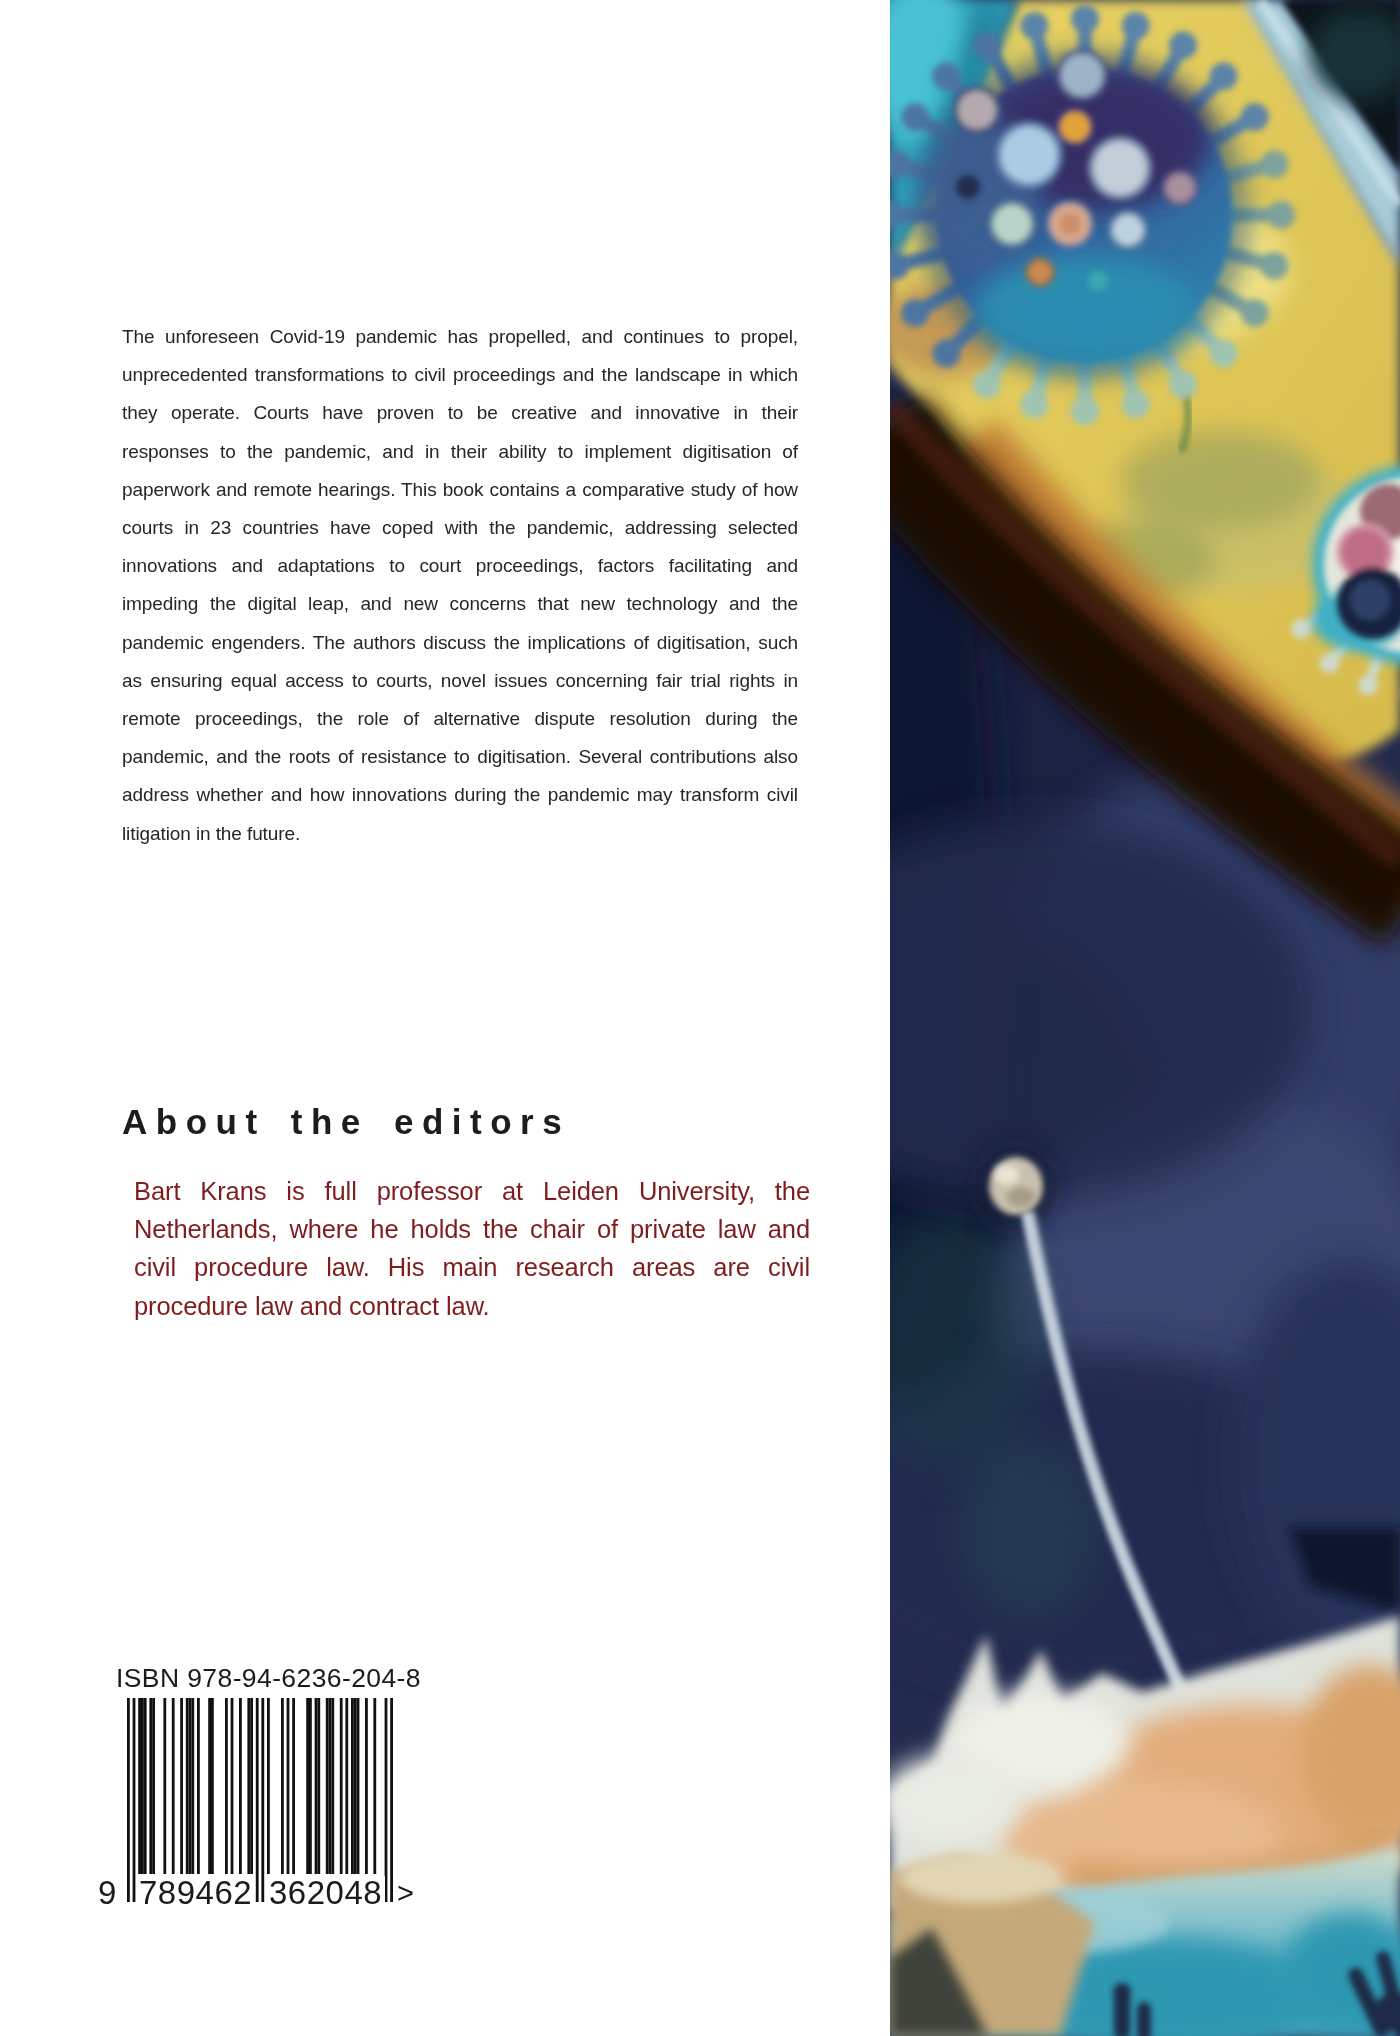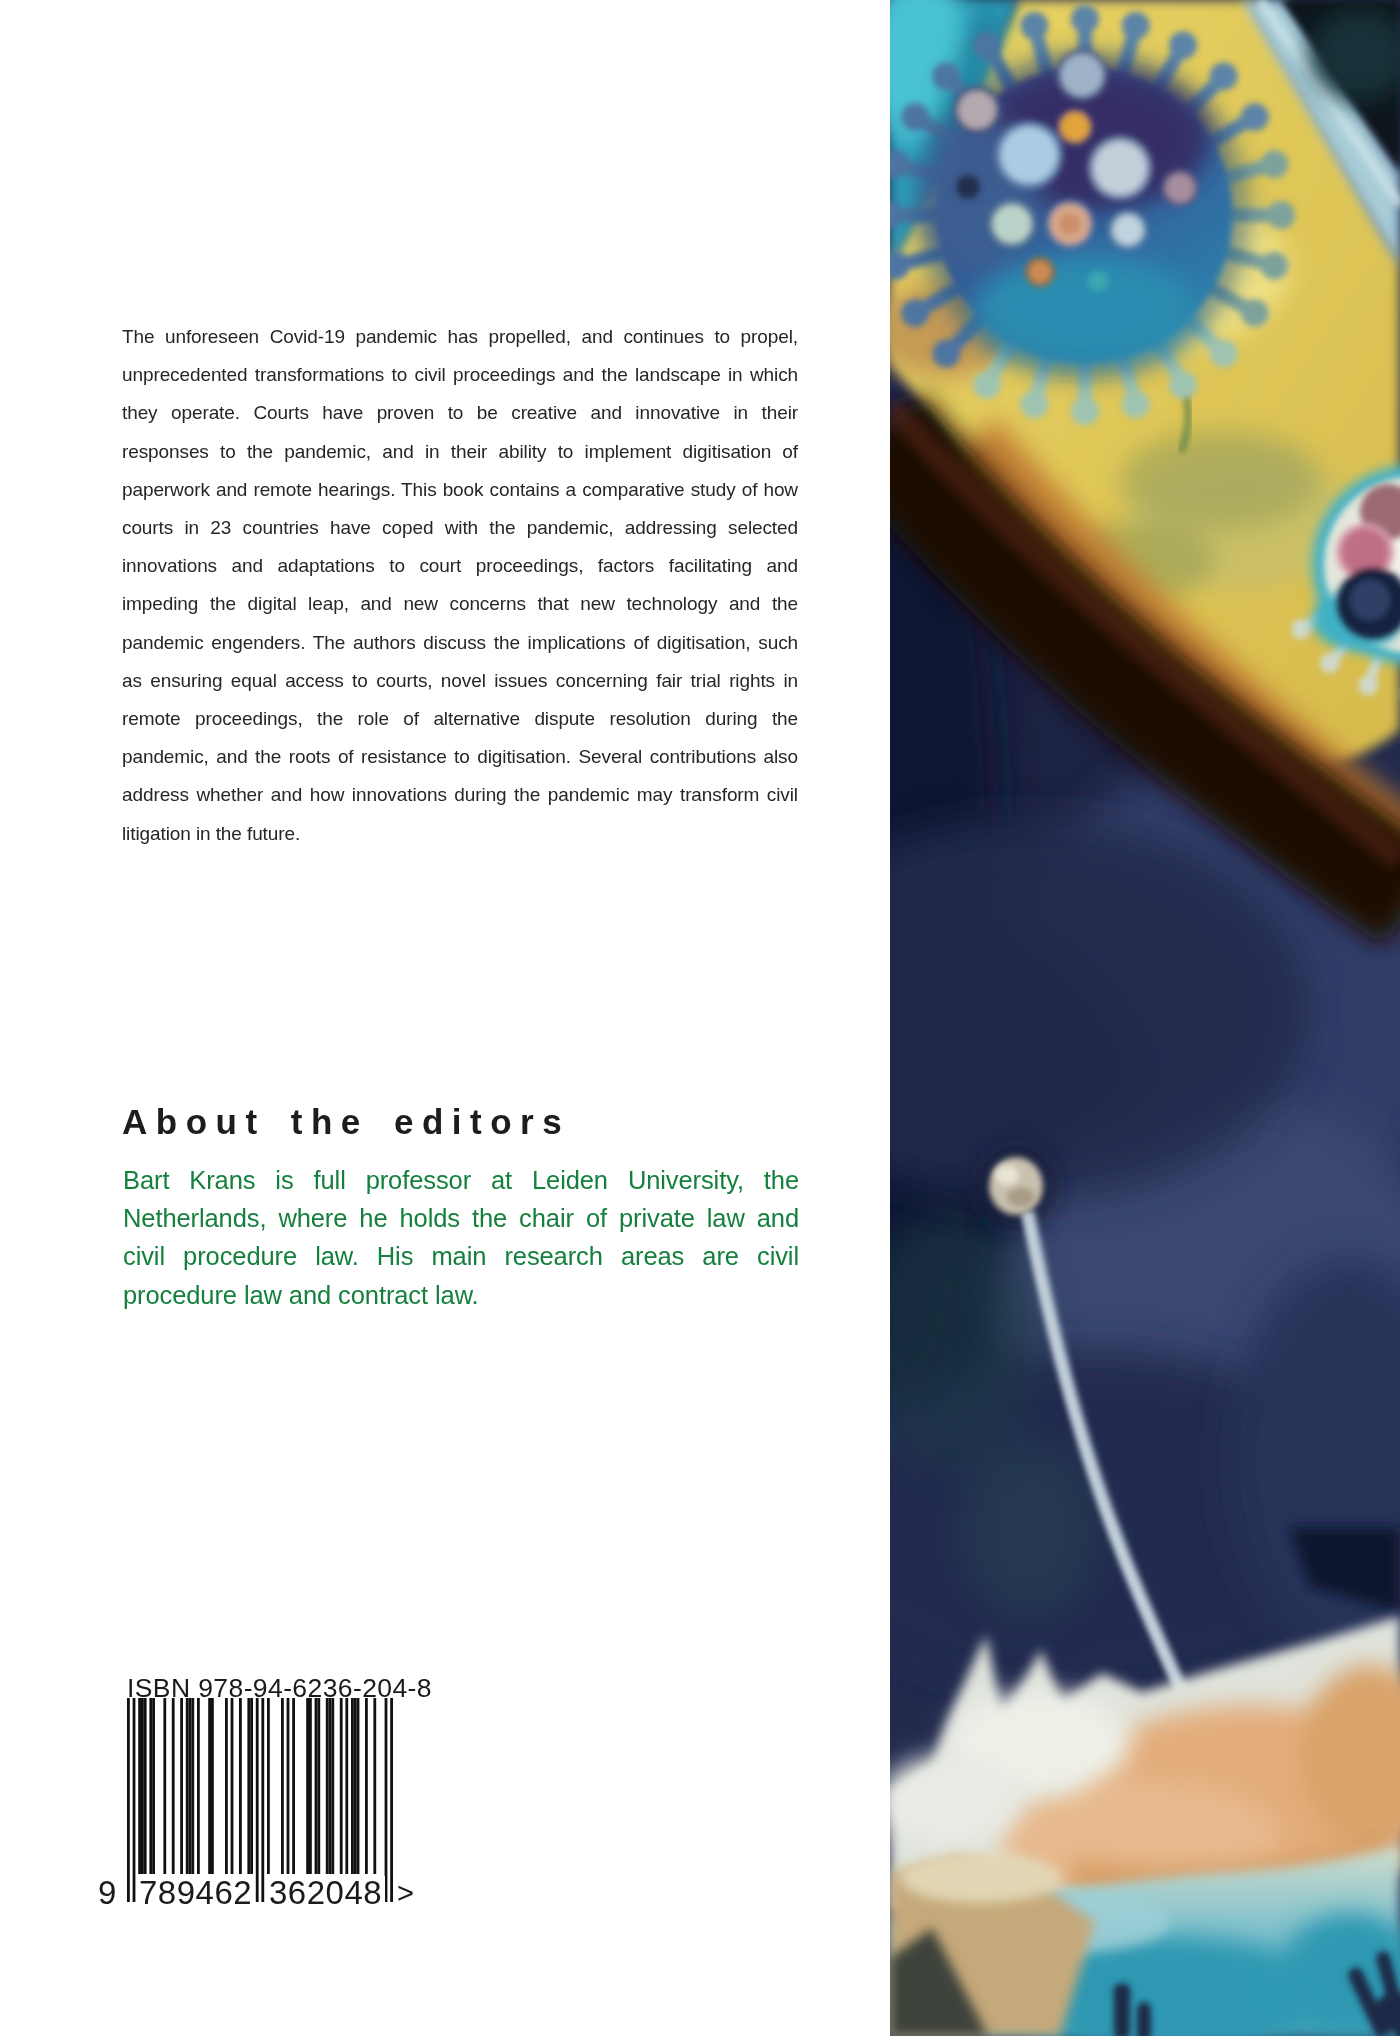--- a/index.html
+++ b/index.html
@@ -14,29 +14,29 @@
     position:absolute;left:122px;top:318px;width:676px;margin:0;
     font-size:19px;line-height:38.2px;
     text-align:justify;color:#262626;letter-spacing:-0.1px;
   }
   .about{
     position:absolute;left:122px;top:1102px;margin:0;
     font-size:35px;font-weight:700;letter-spacing:8.5px;word-spacing:7px;
     color:#1d1d1d;
   }
   .bio{
-    position:absolute;left:122px;width:676px;margin:1px;
+    position:absolute;left:122px;width:676px;margin:12px;
     font-size:25.5px;line-height:38.2px;
-    text-align:justify;color:#15803d;letter-spacing:-0.1px;
+    text-align:justify;color:#7f1d1d;letter-spacing:-0.1px;
   }
   .bio1{top:1160px;}
   .bio2{top:1364px;}
   .isbn-label{
-    position:absolute;left:127px;top:1663px;
-    font-size:26.5px;letter-spacing:0.4px;color:#1b1b1b;margin-top:10px;
+    position:absolute;left:116px;top:1663px;
+    font-size:26.5px;letter-spacing:0.4px;color:#1b1b1b;
   }
   #barcode-svg{position:absolute;left:100px;top:1694px;width:300px;height:212px;}
   #barcode-svg rect{fill:#111111;}
   .bcd{
     position:absolute;top:1876px;font-size:33px;line-height:1;color:#1b1b1b;
     background:#ffffff;padding:0 3px;letter-spacing:0.5px;
   }
   .d1{left:95px;}
   .d2{left:136px;}
   .d3{left:266px;}

